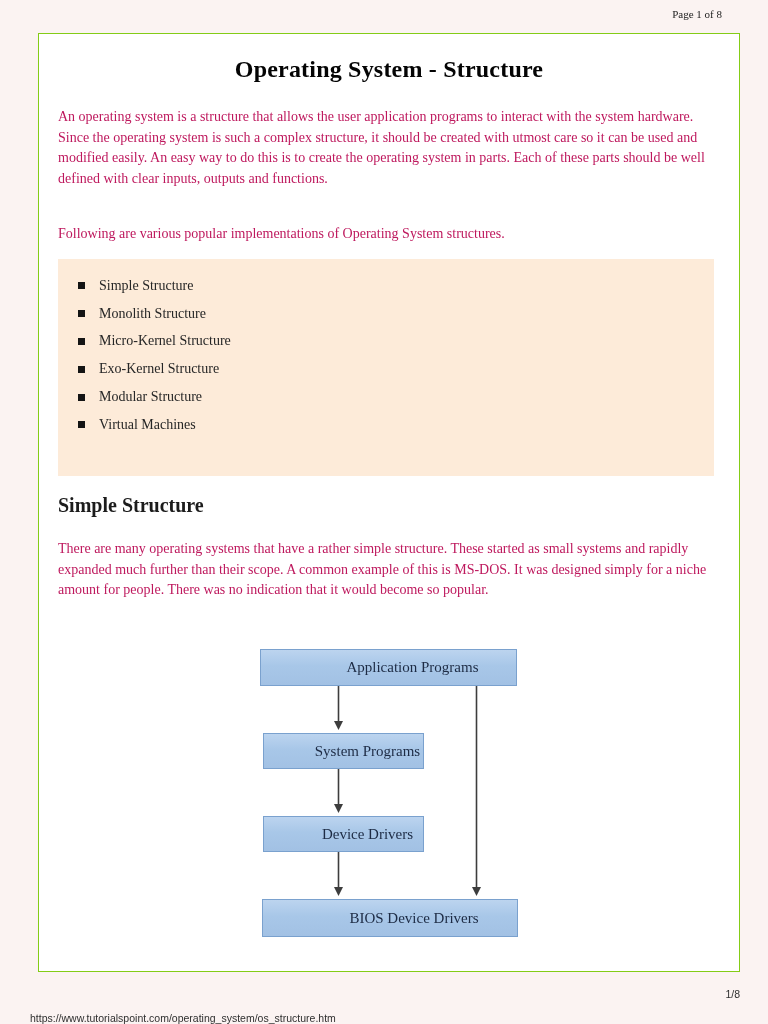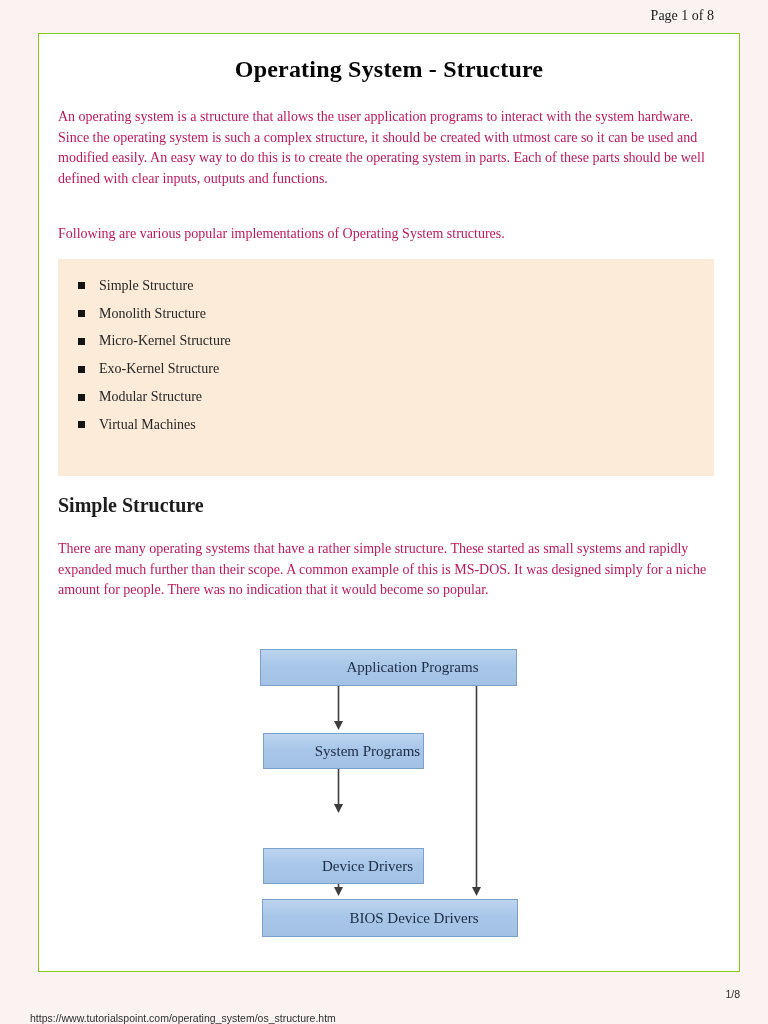--- a/index.html
+++ b/index.html
@@ -6,23 +6,23 @@
   html, body { width: 768px; height: 1024px; }
   body {
     font-family: "Liberation Sans", sans-serif;
     background: #fbf3f2;
     position: relative;
     overflow: hidden;
   }
   .canvas { position: absolute; left: 0; top: 0; width: 768px; height: 1024px; }
 
   .page-num-header {
-    position: absolute; top: 8px; right: 54px;
+    position: absolute; top: 8px; right: 46px;
     font-family: "Liberation Serif", "DejaVu Serif", serif;
-    font-size: 14px; color: #1b1b1b;
+    font-size: 11px; color: #1b1b1b;
   }
 
   .sheet {
     position: absolute; left: 38px; top: 33px;
     width: 702px; height: 939px;
     background: #ffffff;
     border: 1px solid #84cc16;
     font-family: Liberation Serif, serif;
   }
 
@@ -69,21 +69,21 @@
   .diagram svg { position: absolute; left: 0; top: 0; }
   .dnode {
     position: absolute;
     background: linear-gradient(180deg, #bcd4ef 0%, #a8c7e8 45%, #a2c1e4 100%);
     border: 1px solid #7aa1ce;
     display: flex; align-items: center; justify-content: center;
     font-size: 15px; color: #1d2b44; padding-left: 48px;
   }
   .dnode-app  { left: 221px; top: 615px; width: 257px; height: 37px; }
   .dnode-sys  { left: 224px; top: 699px; width: 161px; height: 36px; }
-  .dnode-dev  { left: 224px; top: 782px; width: 161px; height: 36px; margin-top: 32px; }
+  .dnode-dev  { left: 224px; top: 782px; width: 161px; height: 36px; }
   .dnode-bios { left: 223px; top: 865px; width: 256px; height: 38px; }
 
   .footer-url {
     position: absolute; left: 30px; top: 988px;
     font-size: 10.5px; color: #2f2f2f; text-decoration: none; margin-top: 24px;
   }
   .footer-page {
     position: absolute; right: 28px; top: 988px;
     font-size: 10.5px; color: #2f2f2f; margin-left: 40px;
   }

